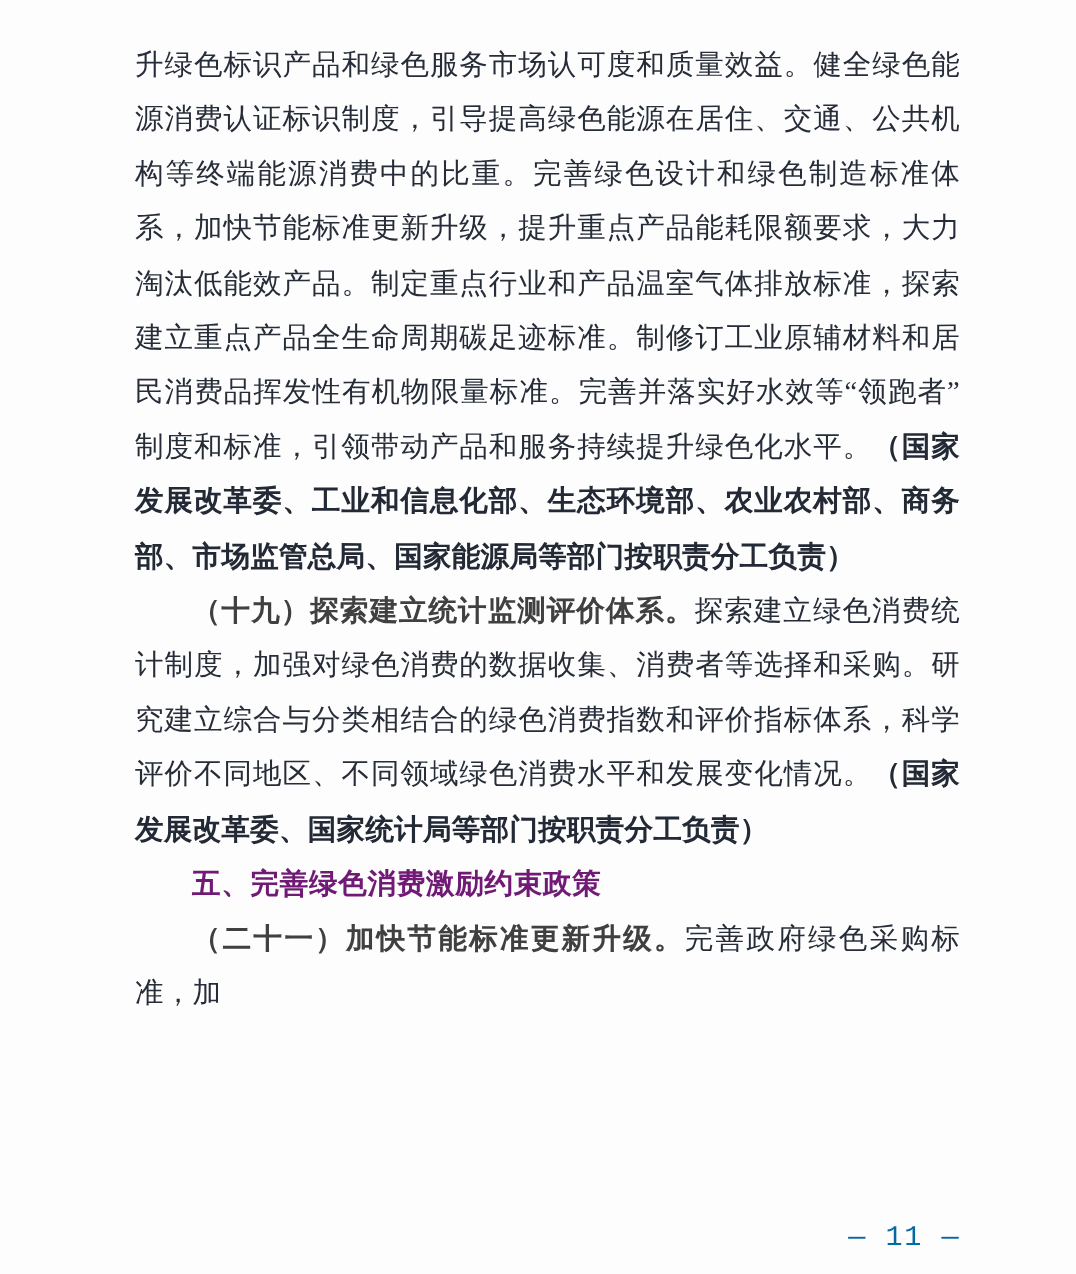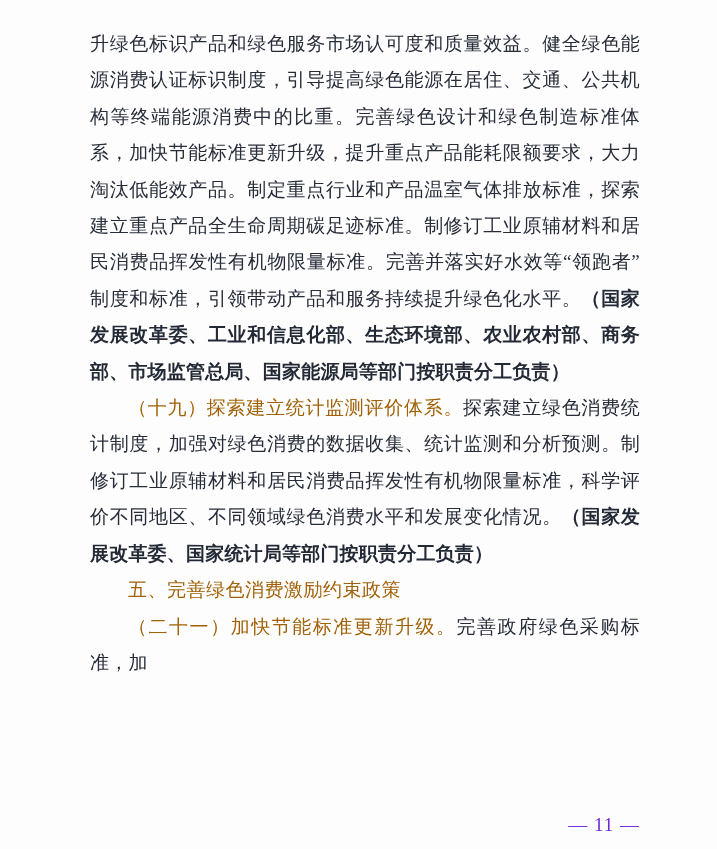--- a/index.html
+++ b/index.html
@@ -28,51 +28,51 @@
     letter-spacing: 0.2px;
     word-break: break-all;
   }
   .doc-body p.para.indent {
     text-indent: 2em;
   }
   .seg-body {
     font-weight: normal;
   }
   .seg-lead {
-    font-weight: normal;
-    color: #a16207;
+    font-weight: bold;
+    color: #404040;
     margin-top: 32px;
   }
   .seg-attribution {
     font-weight: bold;
     color: #232a36;
   }
   .seg-heading {
-    font-weight: normal;
-    color: #a16207;
+    font-weight: bold;
+    color: #701a75;
     font-family: "Liberation Sans", "DejaVu Sans", sans-serif;
     letter-spacing: 0.5px;
   }
   .page-number {
     position: absolute;
     right: 77px;
     bottom: 11px;
     font-size: 19px;
     line-height: 26px;
-    color: #6d28d9;
-    font-family: Liberation Serif, serif;
+    color: #0369a1;
+    font-family: Liberation Mono, monospace;
     letter-spacing: 1px;
     white-space: pre;
     margin-top: 16px;
   }
 </style>
 </head>
 <body>
 
 <div class="page">
   <div class="doc-body">
       <p class="para"><span class="seg-body">升绿色标识产品和绿色服务市场认可度和质量效益。健全绿色能源消费认证标识制度，引导提高绿色能源在居住、交通、公共机构等终端能源消费中的比重。完善绿色设计和绿色制造标准体系，加快节能标准更新升级，提升重点产品能耗限额要求，大力淘汰低能效产品。制定重点行业和产品温室气体排放标准，探索建立重点产品全生命周期碳足迹标准。制修订工业原辅材料和居民消费品挥发性有机物限量标准。完善并落实好水效等“领跑者”制度和标准，引领带动产品和服务持续提升绿色化水平。</span><span class="seg-attribution">（国家发展改革委、工业和信息化部、生态环境部、农业农村部、商务部、市场监管总局、国家能源局等部门按职责分工负责）</span></p>
-      <p class="para indent"><span class="seg-lead">（十九）探索建立统计监测评价体系。</span><span class="seg-body">探索建立绿色消费统计制度，加强对绿色消费的数据收集、统计监测和分析预测。制修订工业原辅材料和居民消费品挥发性有机物限量标准，科学评价不同地区、不同领域绿色消费水平和发展变化情况。</span><span class="seg-attribution">（国家发展改革委、国家统计局等部门按职责分工负责）</span></p>
+      <p class="para indent"><span class="seg-lead">（十九）探索建立统计监测评价体系。</span><span class="seg-body">探索建立绿色消费统计制度，加强对绿色消费的数据收集、消费者等选择和采购。研究建立综合与分类相结合的绿色消费指数和评价指标体系，科学评价不同地区、不同领域绿色消费水平和发展变化情况。</span><span class="seg-attribution">（国家发展改革委、国家统计局等部门按职责分工负责）</span></p>
       <p class="para indent"><span class="seg-heading">五、完善绿色消费激励约束政策</span></p>
       <p class="para indent"><span class="seg-lead">（二十一）加快节能标准更新升级。</span><span class="seg-body">完善政府绿色采购标准，加</span></p>
     </div>
   <div class="page-number">— 11 —</div>
 </div>
 
 </body></html>

